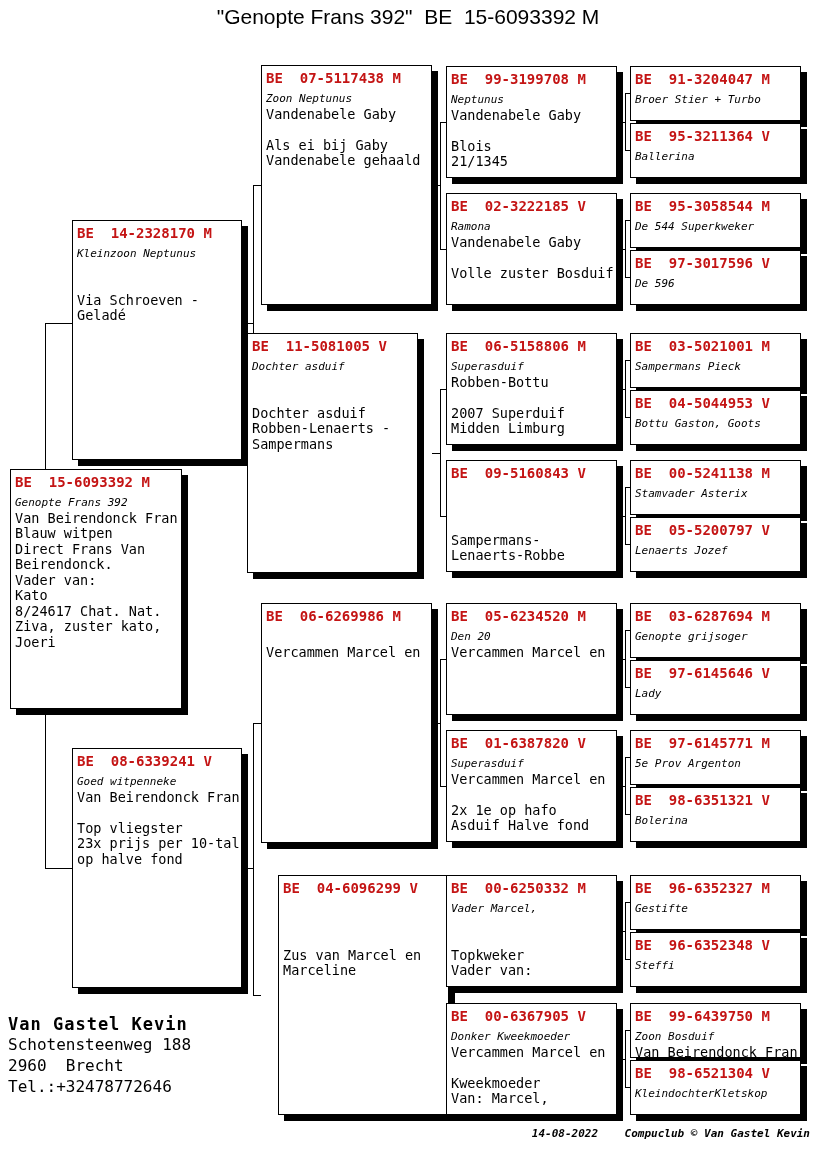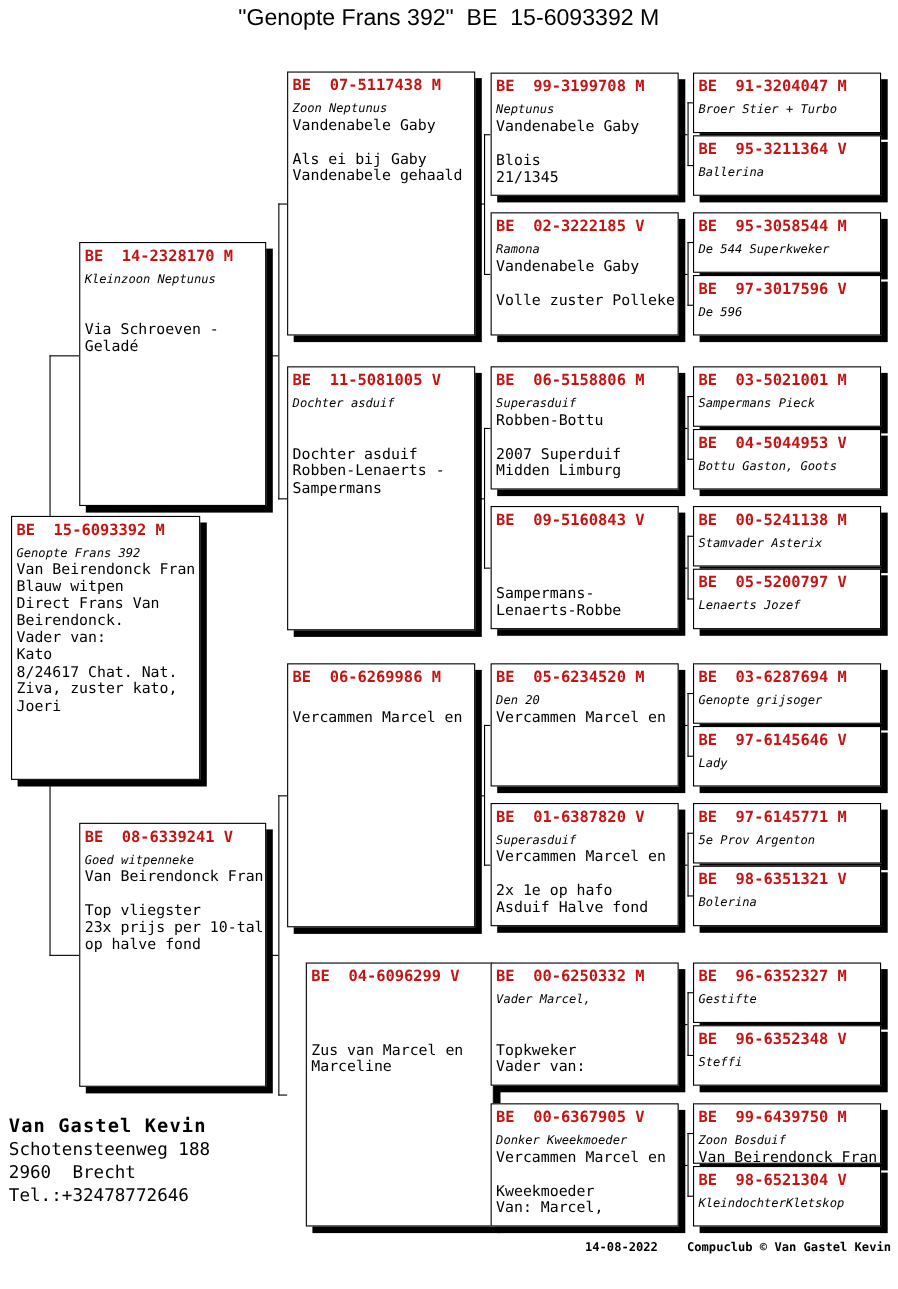--- a/index.html
+++ b/index.html
@@ -26,21 +26,21 @@
   .fancier{ font-size:13.5px; white-space:pre; height:15.5px; line-height:15.5px; }
   .info   { font-size:13.5px; white-space:pre; line-height:15.5px; }
   .gap0   { margin-top:0; }
   .gap1   { margin-top:15.5px; }
   .owner  { position:absolute; left:8px; top:1014px; z-index:2; }
   .owner-name { font-size:17px; font-weight:bold; white-space:pre; letter-spacing:1px; }
   .owner-line { font-size:16px; white-space:pre; line-height:21px; }
   .owner-line:first-of-type { margin-top:7px; }
   .footer {
     position:absolute; top:1127px; right:6px; z-index:2;
-    font-size:11px; font-weight:bold; white-space:pre;
+    font-size:11px; font-weight:bold; font-style:italic; white-space:pre;
   }
 </style>
 </head>
 <body>
 
 <div class="page">
 
   <div class="title">"Genopte Frans 392"  BE  15-6093392 M</div>
 
   <div id="lines-layer">
@@ -135,21 +135,21 @@
 op halve fond</div>
   </div>
 
   <div class="pbox" style="left:261px;top:65px;width:171px;height:240px">
     <div class="ring">BE  07-5117438 M</div>
     <div class="pname">Zoon Neptunus</div>
     <div class="fancier">Vandenabele Gaby</div>
     <div class="info gap1">Als ei bij Gaby
 Vandenabele gehaald</div>
   </div>
-  <div class="pbox" style="left:261px;top:333px;width:171px;height:240px">
+  <div class="pbox" style="left:247px;top:333px;width:171px;height:240px">
     <div class="ring">BE  11-5081005 V</div>
     <div class="pname">Dochter asduif</div>
     <div class="fancier"></div>
     <div class="info gap1">Dochter asduif
 Robben-Lenaerts -
 Sampermans</div>
   </div>
   <div class="pbox" style="left:261px;top:603px;width:171px;height:240px">
     <div class="ring">BE  06-6269986 M</div>
     <div class="pname"></div>
@@ -168,21 +168,21 @@
     <div class="ring">BE  99-3199708 M</div>
     <div class="pname">Neptunus</div>
     <div class="fancier">Vandenabele Gaby</div>
     <div class="info gap1">Blois
 21/1345</div>
   </div>
   <div class="pbox" style="left:446px;top:193px;width:171px;height:112px">
     <div class="ring">BE  02-3222185 V</div>
     <div class="pname">Ramona</div>
     <div class="fancier">Vandenabele Gaby</div>
-    <div class="info gap1">Volle zuster Polleke</div>
+    <div class="info gap1">Volle zuster Bosduif</div>
   </div>
   <div class="pbox" style="left:446px;top:333px;width:171px;height:112px">
     <div class="ring">BE  06-5158806 M</div>
     <div class="pname">Superasduif</div>
     <div class="fancier">Robben-Bottu</div>
     <div class="info gap1">2007 Superduif
 Midden Limburg</div>
   </div>
   <div class="pbox" style="left:446px;top:460px;width:171px;height:112px">
     <div class="ring">BE  09-5160843 V</div>

